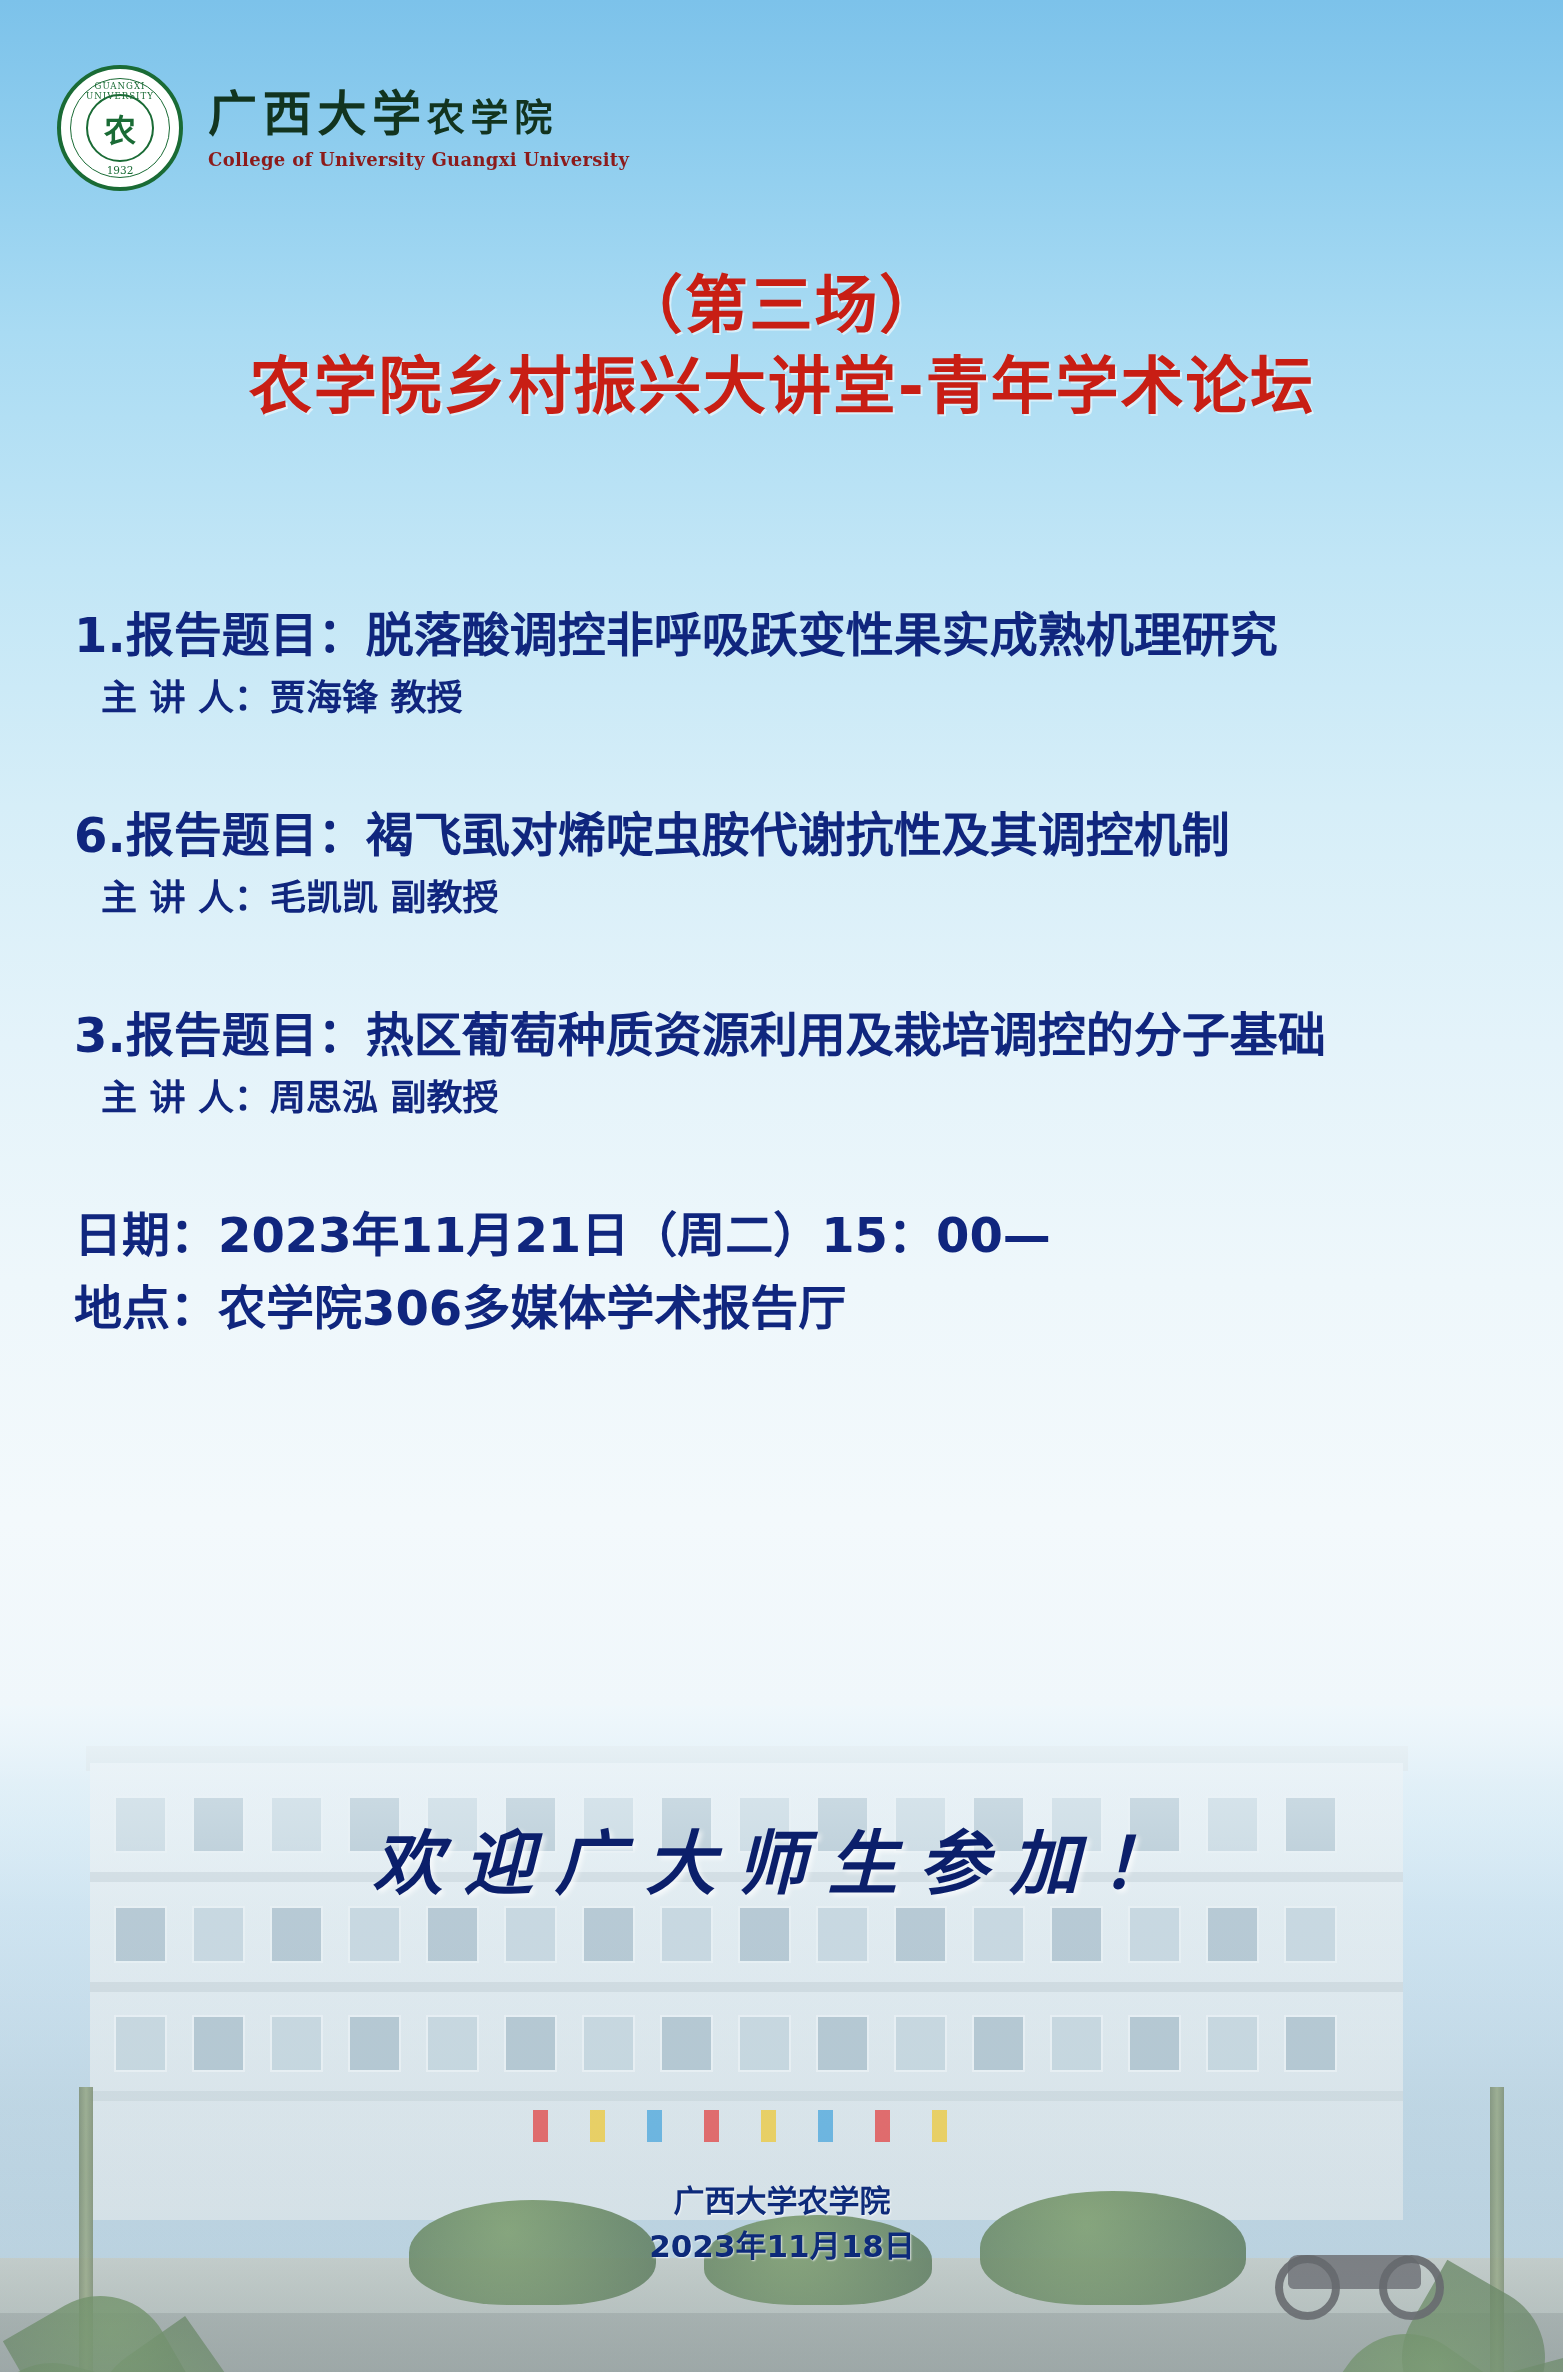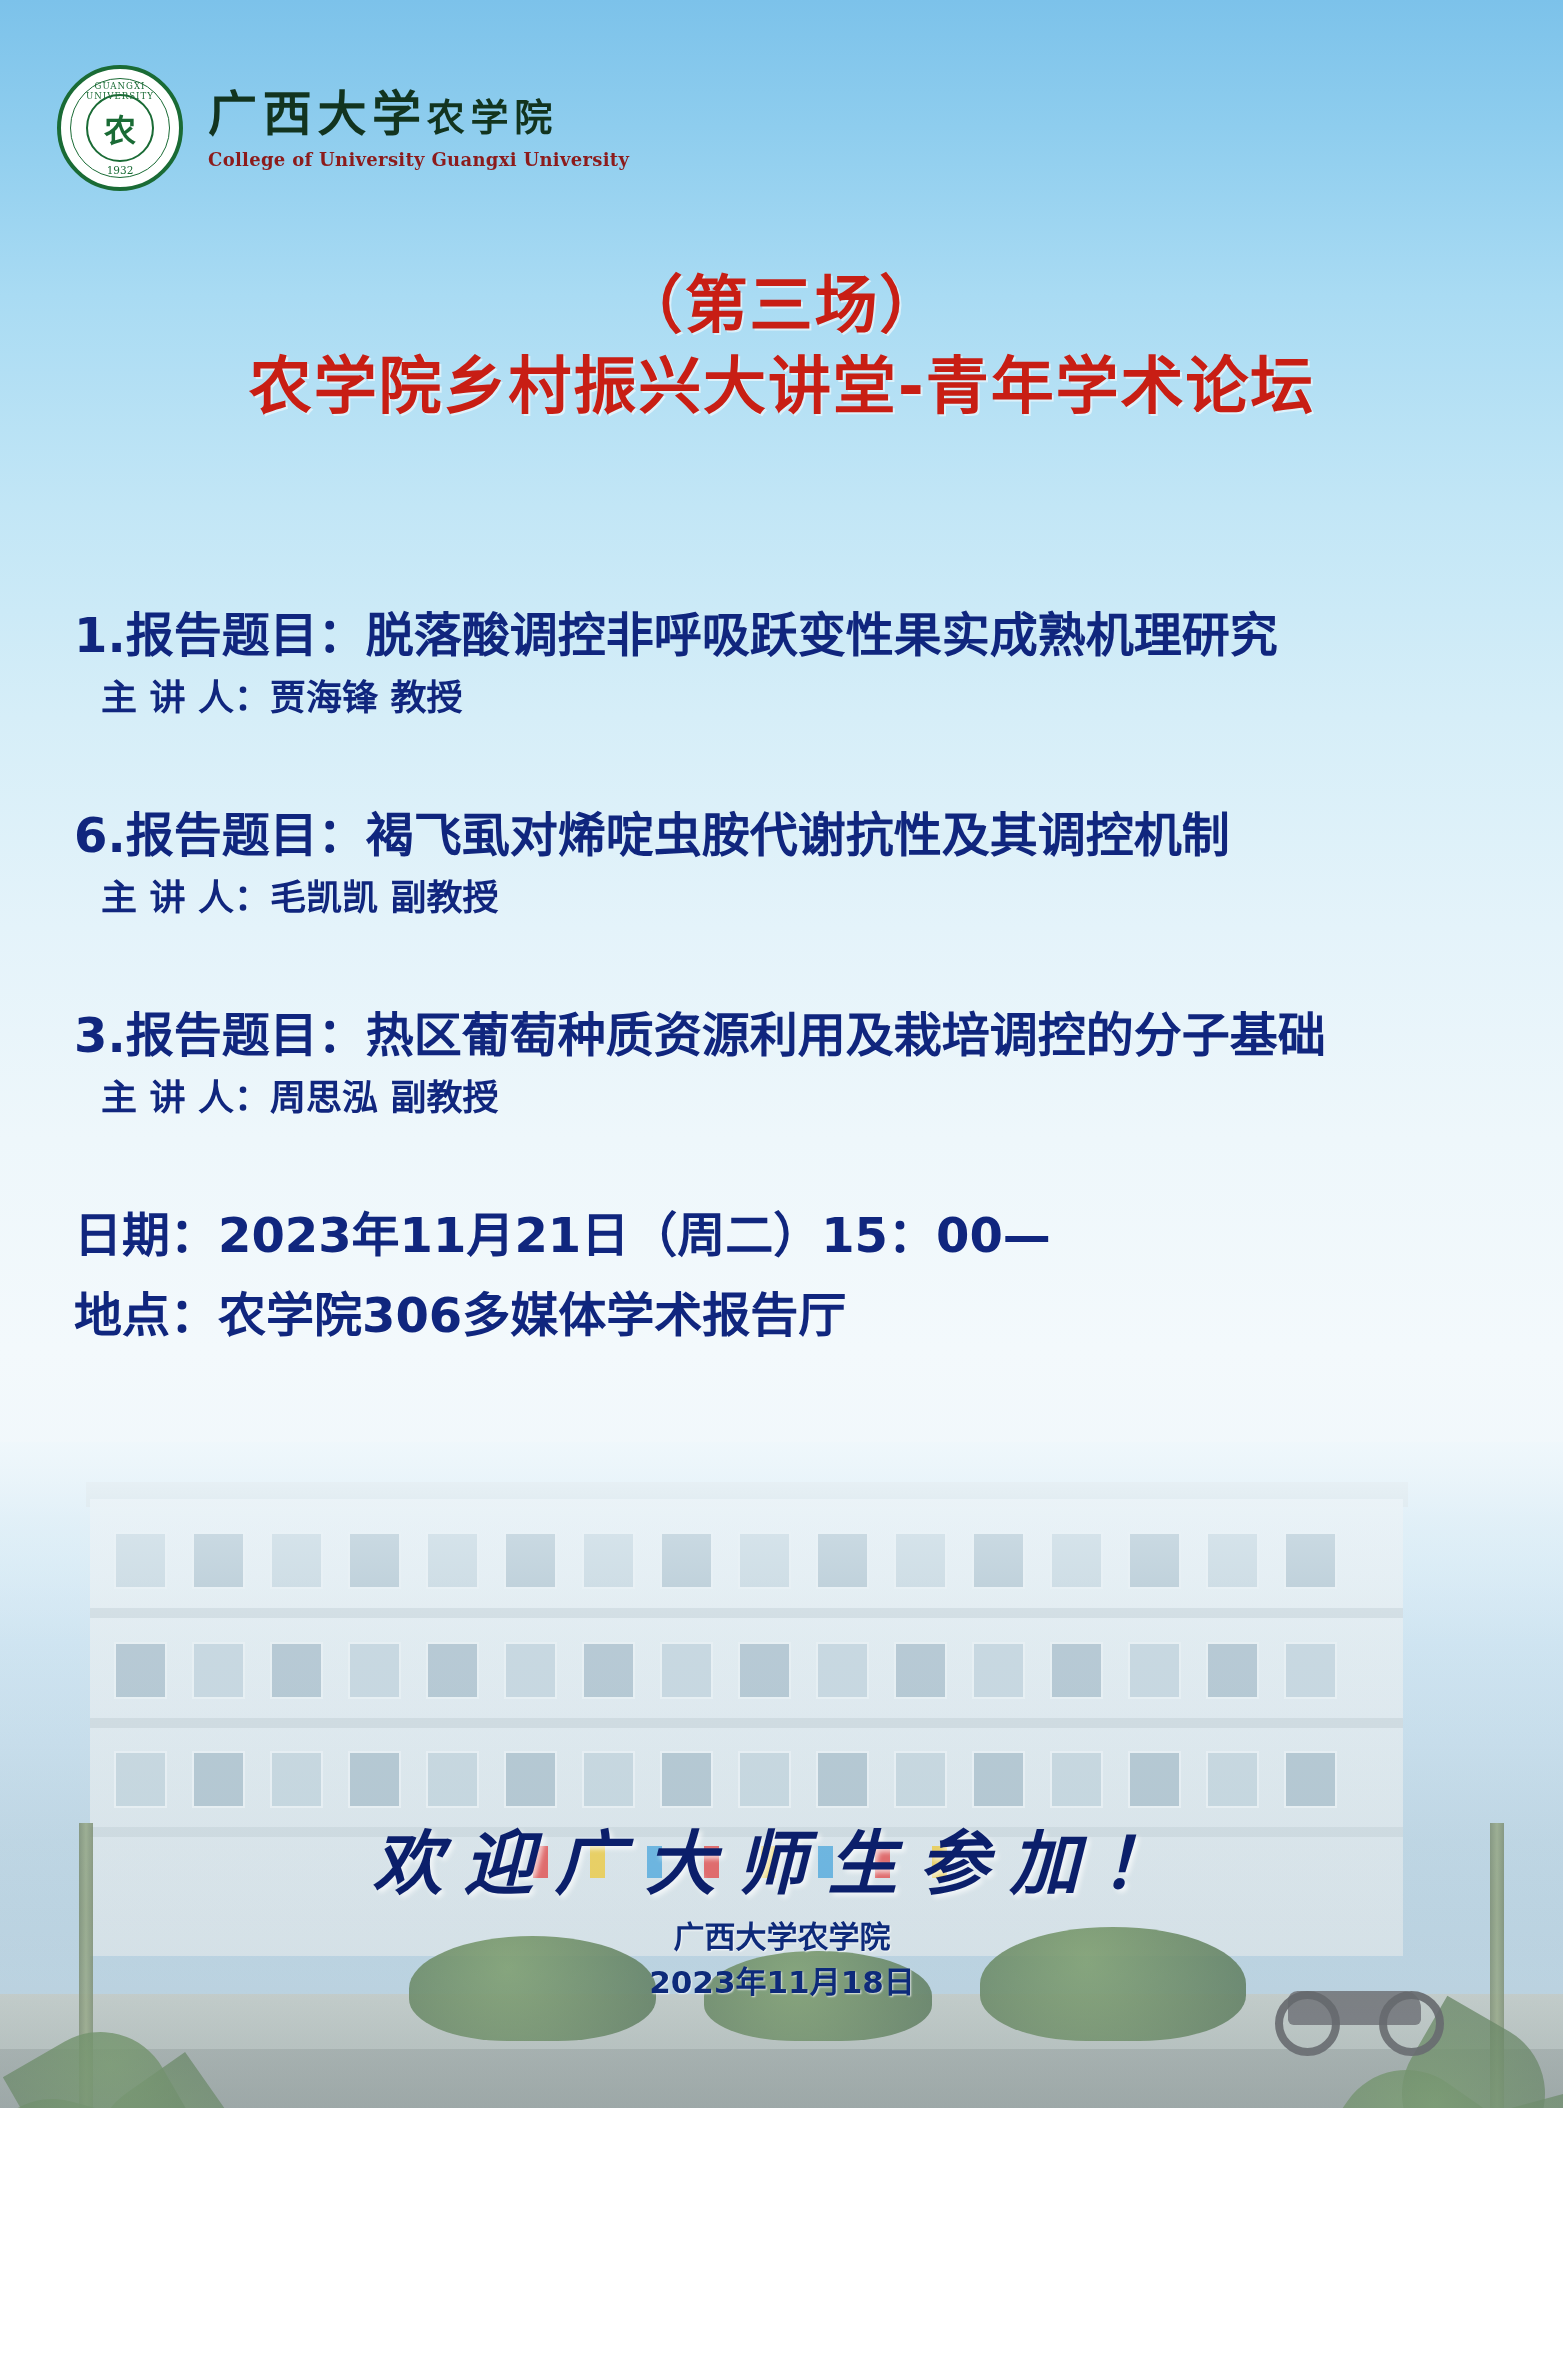--- a/index.html
+++ b/index.html
@@ -6,21 +6,21 @@
     margin: 0;
     padding: 0;
     background: #ffffff;
   }
   body {
     font-family: "Liberation Sans", "DejaVu Sans", sans-serif;
   }
   .poster {
     position: relative;
     width: 1564px;
-    height: 2108px;
+    height: 2372px;
     overflow: hidden;
     background: linear-gradient(180deg,
         #7cc2ea 0%,
         #8ecdee 6%,
         #a9dbf3 14%,
         #c2e6f6 24%,
         #d6eef8 34%,
         #e4f3fa 44%,
         #eef7fb 54%,
         #f3f9fc 64%,
@@ -296,21 +296,20 @@
     color: #10267e;
     padding-left: 27px;
   }
   .meta { margin-top: 46px; }
   .meta-line {
     font-family: "DejaVu Sans", sans-serif;
     font-weight: bold;
     font-size: 48px;
     line-height: 1.52;
     color: #10267e;
-    margin-top: 7px;
   }
 
   
   .welcome {
     position: absolute;
     left: 0;
     right: 0;
     top: 1807px;
     text-align: center;
     font-family: "DejaVu Serif", serif;

